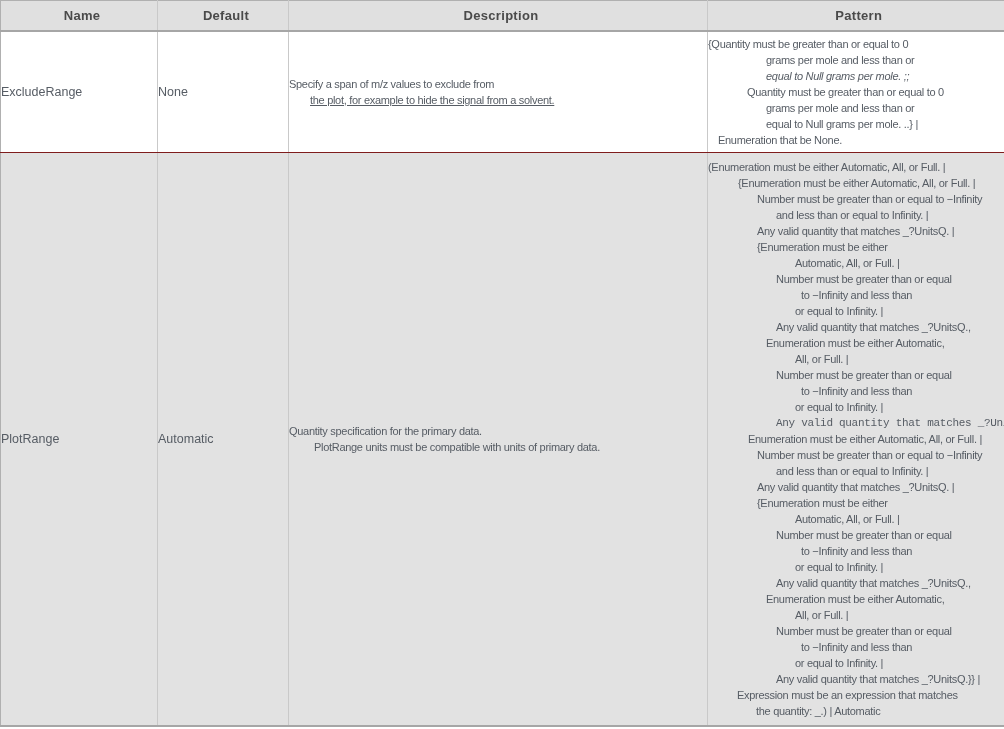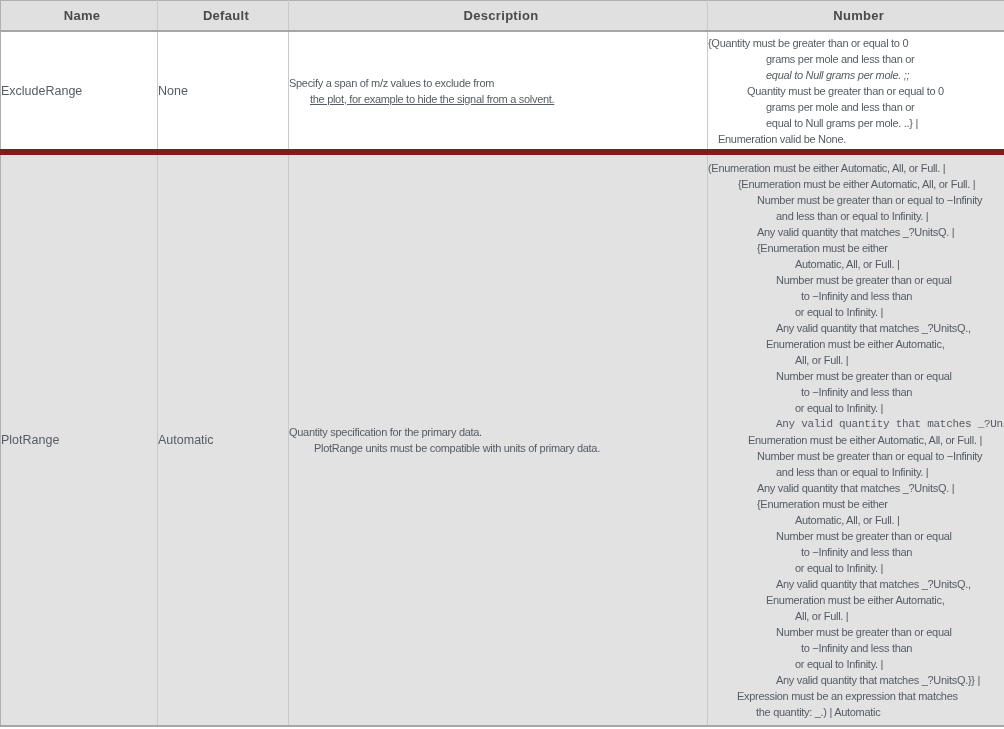--- a/index.html
+++ b/index.html
@@ -41,21 +41,21 @@
   }
   th.hdr:last-child { border-right: none; }
   td.cell {
     border-right: 1px solid #c9c9c9;
     vertical-align: middle;
     color: #565c64;
     padding: 0;
     overflow: hidden;
   }
   td.cell:last-child { border-right: none; }
-  tr.row-white td { background: #ffffff; border-bottom: 6px solid #7f1d1d; }
+  tr.row-white td { background: #ffffff; border-bottom: 1px solid #7f1d1d; }
   tr.row-gray  td { background: #e2e2e2; }
   .name-cell, .default-cell {
     font-size: 12.5px;
     padding-left: 6px;
     margin-top: 40px;
   }
   .desc-cell  { padding-left: 4px; }
   .pattern-cell { padding-left: 3px; }
   .lines {
     font-size: 11px;
@@ -75,42 +75,42 @@
       <col style="width:157px">
       <col style="width:131px">
       <col style="width:419px">
       <col style="width:297px">
     </colgroup>
     <thead>
       <tr style="height:29px;">
         <th class="hdr">Name</th>
         <th class="hdr">Default</th>
         <th class="hdr">Description</th>
-        <th class="hdr">Number</th>
+        <th class="hdr">Pattern</th>
       </tr>
     </thead>
     <tbody>
       <tr class="row-white" style="height:121px;">
         <td class="cell name-cell">ExcludeRange</td>
         <td class="cell default-cell">None</td>
         <td class="cell desc-cell">
           <div class="lines">
               <div class="line" style="padding-left: 0px;">Specify a span of m/z values to exclude from</div>
               <div class="line" style="padding-left: 21px; text-decoration: underline;">the plot, for example to hide the signal from a solvent.</div>
             </div>
         </td>
         <td class="cell pattern-cell">
           <div class="lines">
               <div class="line" style="padding-left: 0px;">{Quantity must be greater than or equal to 0</div>
               <div class="line" style="padding-left: 58px;">grams per mole and less than or</div>
               <div class="line" style="padding-left: 58px; font-style: italic;">equal to Null grams per mole. ;;</div>
               <div class="line" style="padding-left: 39px;">Quantity must be greater than or equal to 0</div>
               <div class="line" style="padding-left: 58px;">grams per mole and less than or</div>
               <div class="line" style="padding-left: 58px;">equal to Null grams per mole. ..} |</div>
-              <div class="line" style="padding-left: 10px;">Enumeration valid be None.</div>
+              <div class="line" style="padding-left: 10px;">Enumeration that be None.</div>
             </div>
         </td>
       </tr>
       <tr class="row-gray" style="height:574px;">
         <td class="cell name-cell">PlotRange</td>
         <td class="cell default-cell">Automatic</td>
         <td class="cell desc-cell">
           <div class="lines">
               <div class="line" style="padding-left: 0px;">Quantity specification for the primary data.</div>
               <div class="line" style="padding-left: 25px;">PlotRange units must be compatible with units of primary data.</div>

